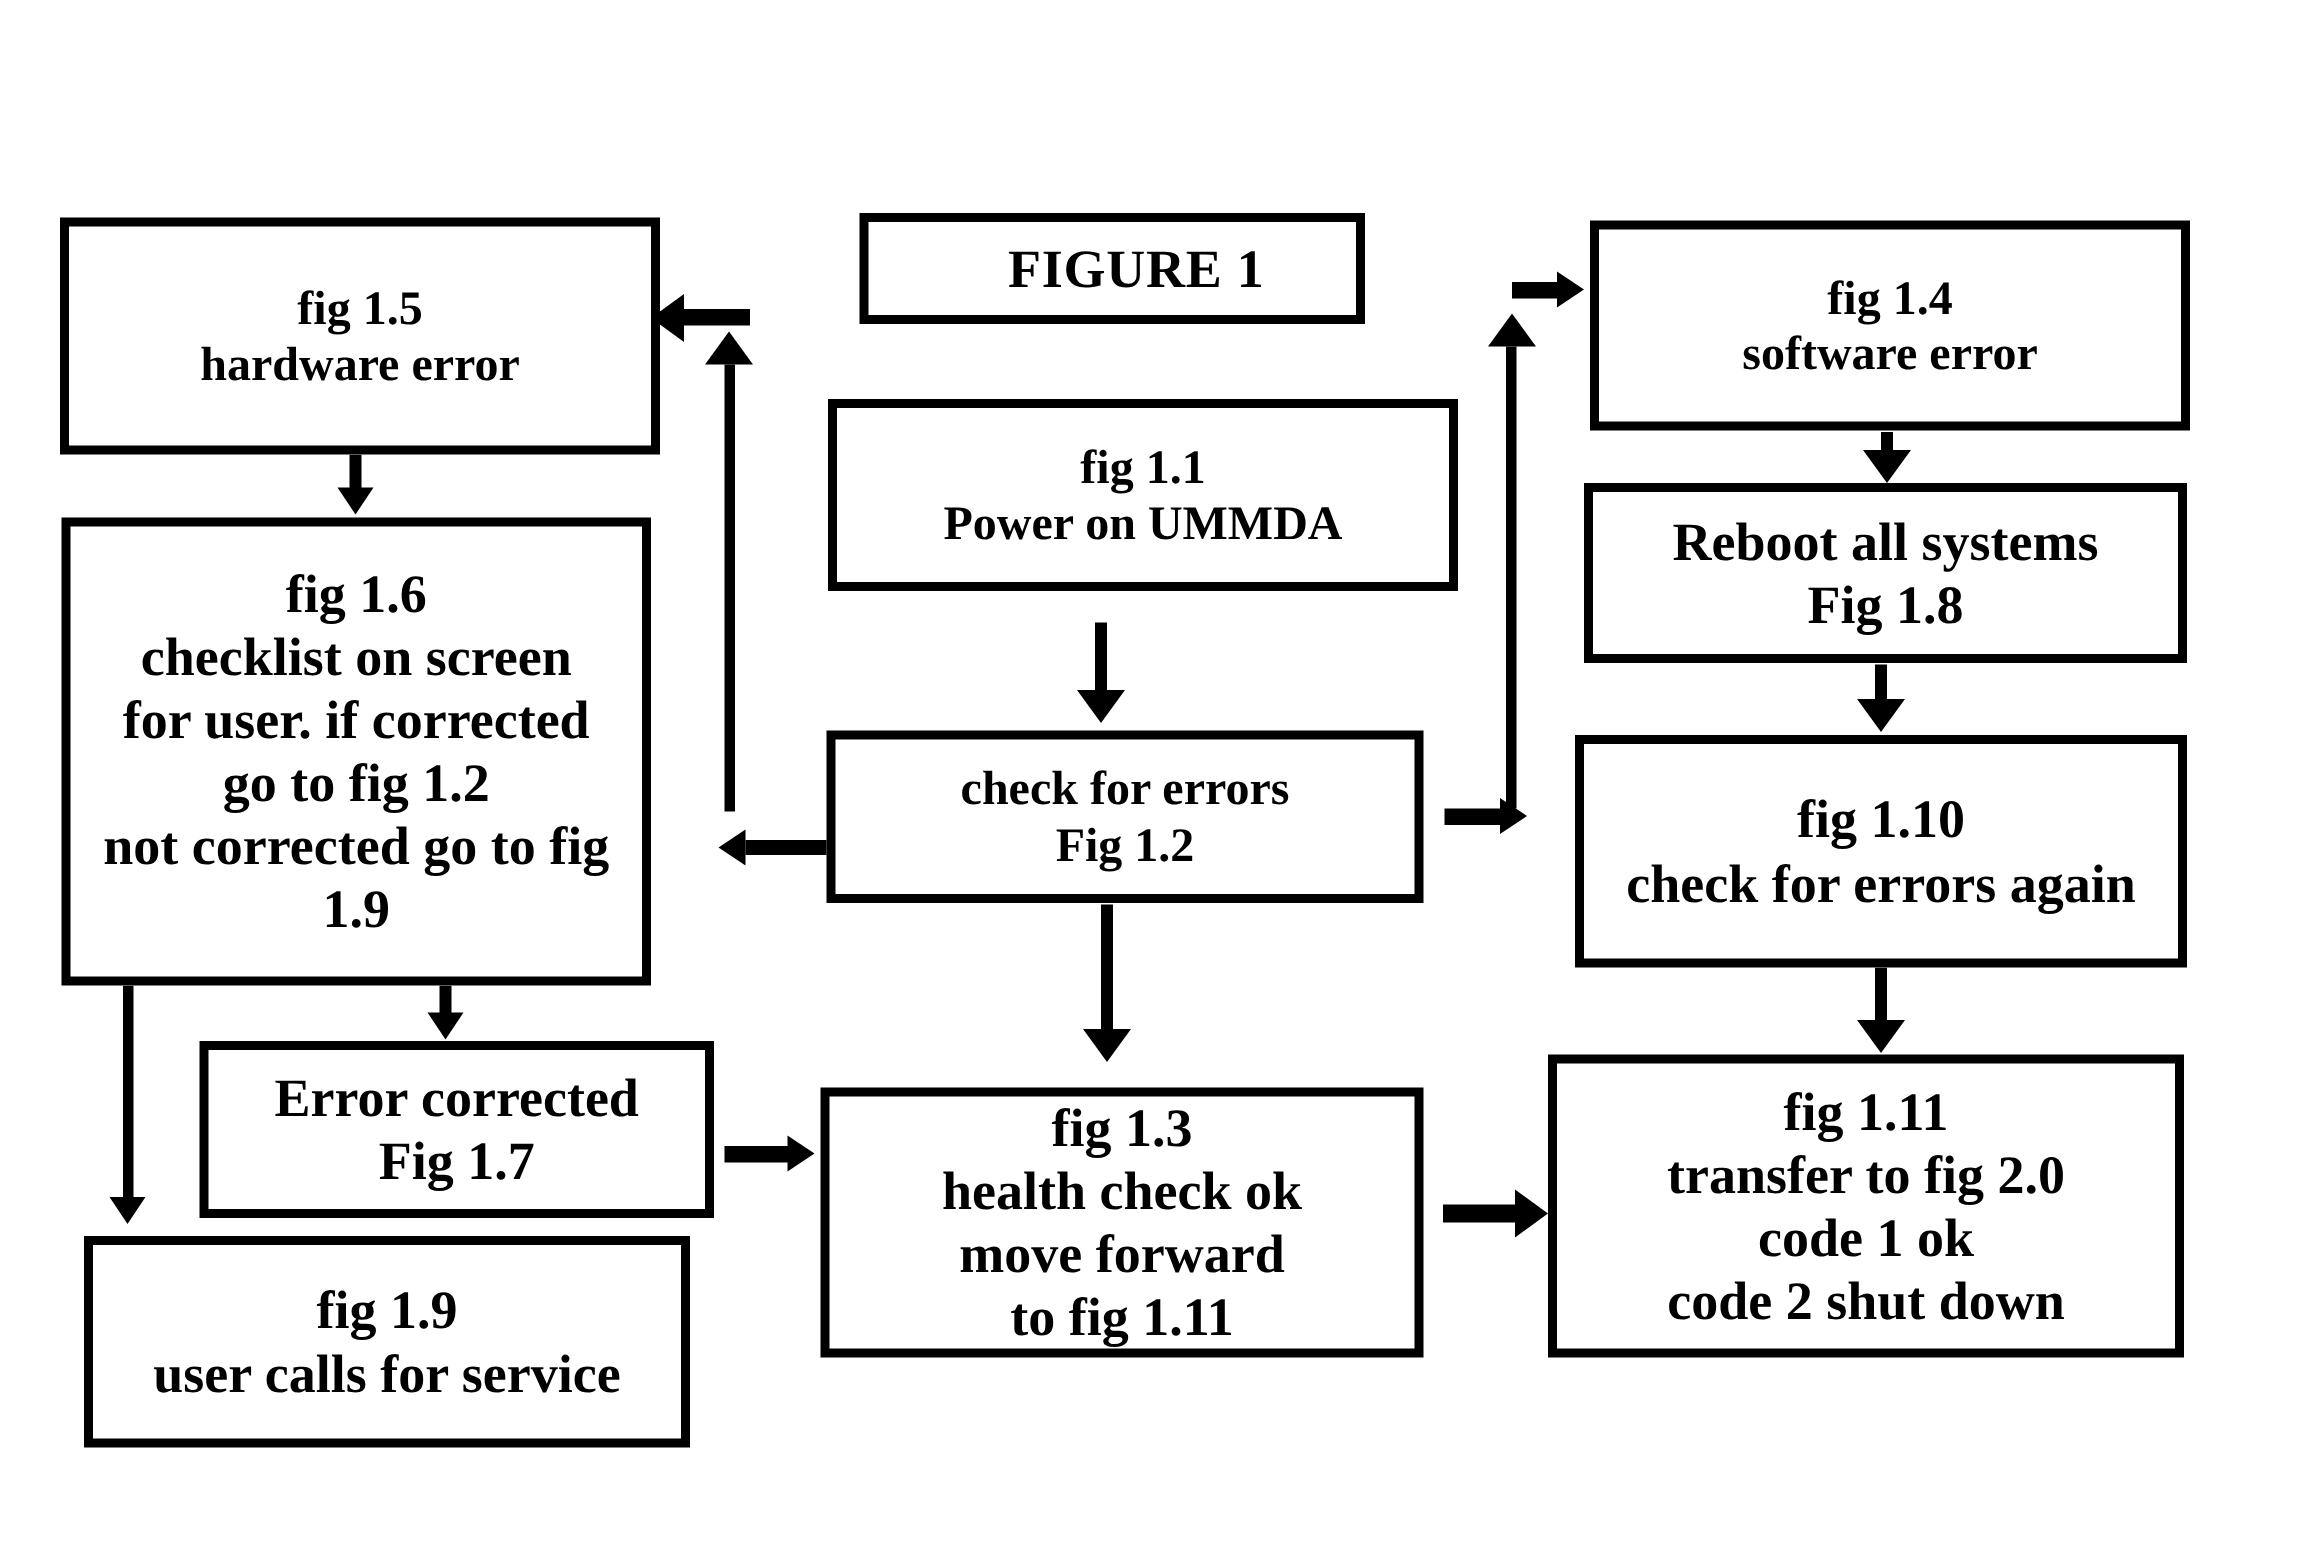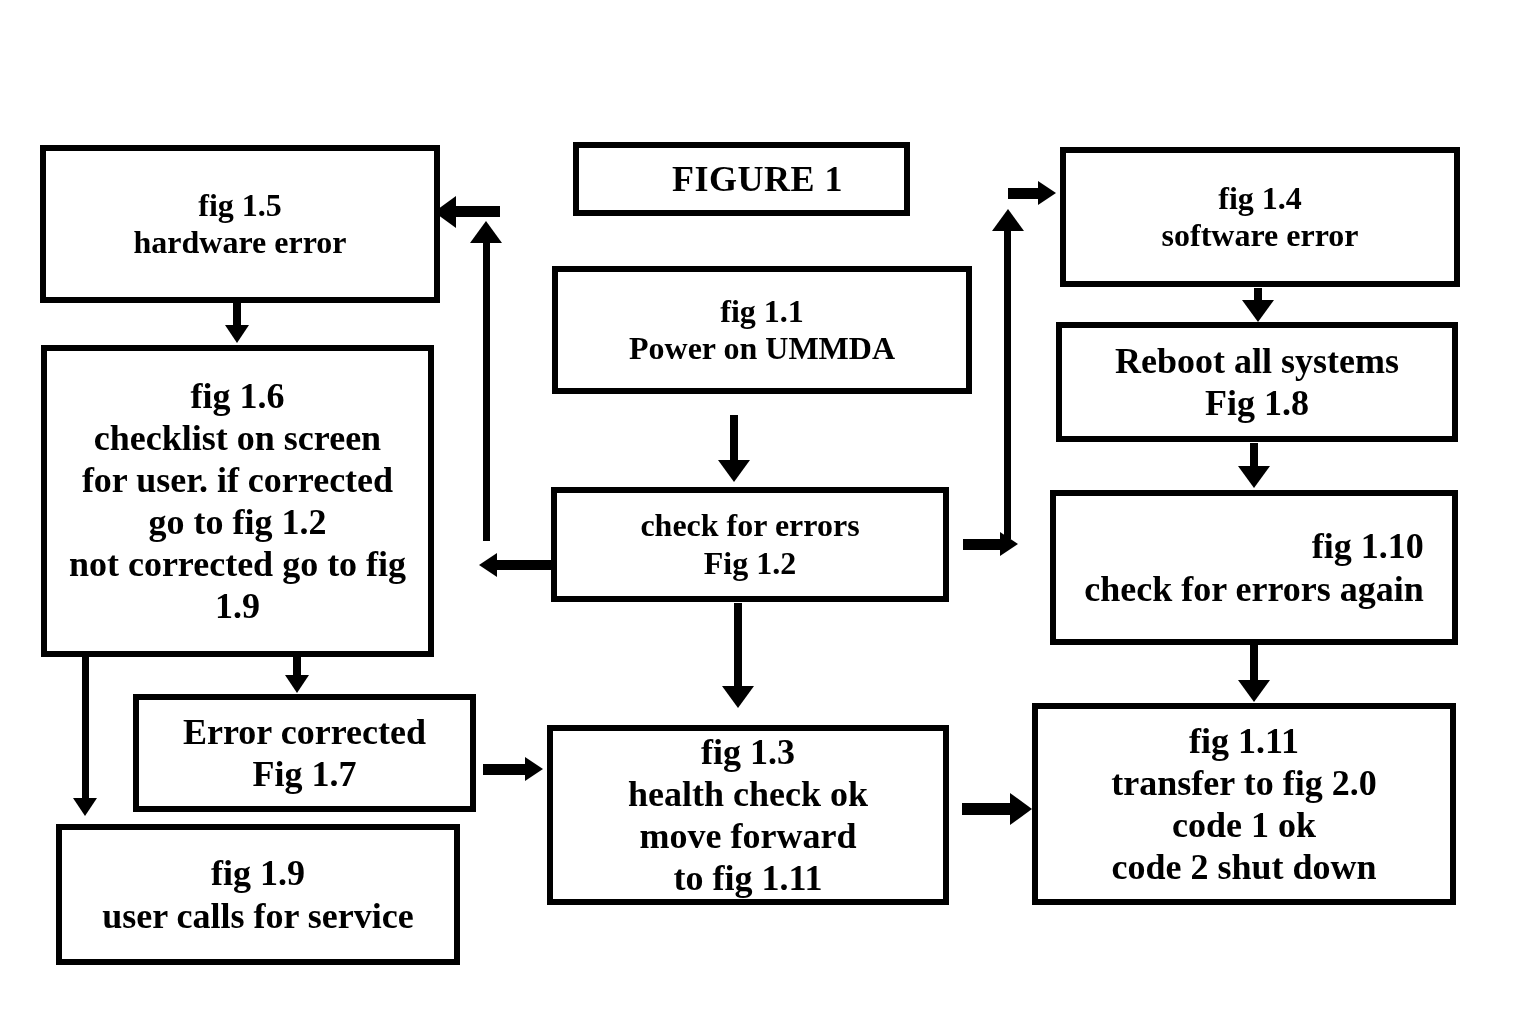--- a/index.html
+++ b/index.html
@@ -43,21 +43,21 @@
 
   
   #node-fig15  { left: 40px;  top: 145px; width: 400px; height: 158px; text-align: center; }
   #node-fig16  { left: 41px;  top: 345px; width: 393px; height: 312px; }
   #node-fig17  { left: 133px; top: 694px; width: 343px; height: 118px; }
   #node-fig19  { left: 56px;  top: 824px; width: 404px; height: 141px; }
 
   
   #node-fig14  { left: 1060px; top: 147px; width: 400px; height: 140px; }
   #node-fig18  { left: 1056px; top: 322px; width: 402px; height: 120px; }
-  #node-fig110 { left: 1050px; top: 490px; width: 408px; height: 155px; text-align: right; }
+  #node-fig110 { left: 1050px; top: 490px; width: 408px; height: 155px; }
   #node-fig111 { left: 1032px; top: 703px; width: 424px; height: 202px; }
   .txt-30 { font-size: 36px; }
   .txt-32 { font-size: 32px; }
 
   
   .conn { position: absolute; }
   .vline {
     position: absolute;
     background: #000000;
     width: 8px;

